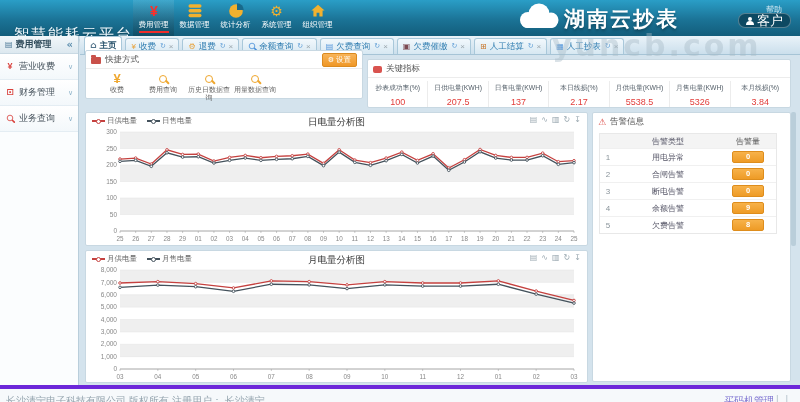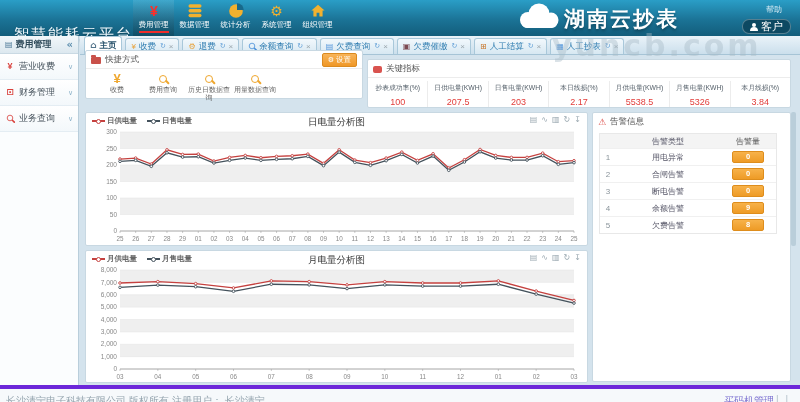--- a/index.html
+++ b/index.html
@@ -17,22 +17,22 @@
     padding-top:2px;box-sizing:border-box;cursor:pointer;}
   .nav-icon{height:17px;display:flex;align-items:center;justify-content:center;}
   .nav-label{font-size:7.5px;color:#fff;margin-top:1px;padding-bottom:1px;white-space:nowrap;}
   .nav-item.active{background:linear-gradient(180deg,rgba(255,255,255,.10),rgba(0,0,0,.18));}
   .nav-item.active .nav-label{border-bottom:2px solid #ef2d2a;padding-bottom:1px;}
   .gear-glyph{font-size:14px;color:#f2b12e;line-height:1;}
   .brand{position:absolute;left:514px;top:1px;display:flex;align-items:center;}
   .brand-text{font-size:21px;color:#fff;font-weight:bold;letter-spacing:2px;
     text-shadow:0 2px 3px rgba(0,0,0,.3);}
   .help-link{position:absolute;right:18px;top:4px;font-size:8px;color:#d8ecf5;cursor:pointer;}
-  .user-pill{position:absolute;right:9px;top:19px;height:13px;padding:0 7px;border-radius:7px;
-    background:#0d4962;border:1px solid rgba(255,255,255,.3);color:#fff;font-size:11px;
+  .user-pill{position:absolute;right:9px;top:13px;height:13px;padding:0 7px;border-radius:7px;
+    background:#0d4962;border:1px solid rgba(255,255,255,.3);color:#fff;font-size:13px;
     display:flex;align-items:center;gap:3px;cursor:pointer;}
   .person{display:inline-block;width:8px;height:8px;position:relative;}
   .person::before{content:"";position:absolute;left:2px;top:0;width:4px;height:4px;border-radius:50%;background:#fff;}
   .person::after{content:"";position:absolute;left:0;top:4.5px;width:8px;height:3.5px;border-radius:4px 4px 0 0;background:#fff;}
   .watermark{position:absolute;left:552px;top:28px;font-size:30px;font-weight:bold;
     color:rgba(168,186,197,.42);letter-spacing:3px;z-index:40;pointer-events:none;
     font-family:"DejaVu Sans",sans-serif;}
 
   
   .sidebar{position:absolute;left:0;top:36px;width:79px;height:349px;background:#fbfdfe;
@@ -90,21 +90,21 @@
   .kpi-col{flex:1;text-align:center;padding-top:2px;}
   .kpi-col + .kpi-col{border-left:1px solid #ececec;}
   .kpi-label{font-size:6.8px;color:#55606a;white-space:nowrap;}
   .kpi-value{font-size:9px;color:#e23c39;margin-top:4px;}
 
   .chart-panel1{left:85px;top:112px;width:503px;height:134px;}
   .chart-panel2{left:85px;top:250px;width:503px;height:133px;}
   .c-head{position:relative;height:15px;}
   .legend{position:absolute;left:6px;top:3px;display:flex;gap:10px;font-size:7.5px;color:#666;align-items:center;z-index:2;}
   .leg-item{display:flex;align-items:center;cursor:pointer;}
-  .leg-item .lab{color:#666;margin-left:2px;font-weight:bold;}
+  .leg-item .lab{color:#666;margin-left:2px;}
   .lm{display:inline-block;width:13px;height:2px;background:currentColor;position:relative;}
   .lm::after{content:"";position:absolute;left:4px;top:-1.5px;width:3px;height:3px;border:1px solid currentColor;border-radius:50%;background:#fff;}
   .c-title{text-align:center;font-size:9.5px;font-weight:normal;color:#333;padding-top:3px;}
   .c-tools{position:absolute;right:6px;top:2px;display:flex;gap:4px;font-size:8px;color:#9aa8b0;z-index:2;
     font-family:"DejaVu Sans",sans-serif;}
   .c-tools span{cursor:pointer;}
   .chart-box{position:absolute;left:3px;top:16px;}
 
   .alarm{left:592px;top:112px;width:199px;height:270px;}
   .a-table{margin:3px 4px 0 6px;border:1px solid #e8e8e8;font-size:8px;width:178px;box-sizing:border-box;}
@@ -317,21 +317,21 @@
       <div class="kpi-col">
         <div class="kpi-label">抄表成功率(%)</div>
         <div class="kpi-value">100</div>
       </div>
       <div class="kpi-col">
         <div class="kpi-label">日供电量(KWH)</div>
         <div class="kpi-value">207.5</div>
       </div>
       <div class="kpi-col">
         <div class="kpi-label">日售电量(KWH)</div>
-        <div class="kpi-value">203</div>
+        <div class="kpi-value">137</div>
       </div>
       <div class="kpi-col">
         <div class="kpi-label">本日线损(%)</div>
         <div class="kpi-value">2.17</div>
       </div>
       <div class="kpi-col">
         <div class="kpi-label">月供电量(KWH)</div>
         <div class="kpi-value">5538.5</div>
       </div>
       <div class="kpi-col">

